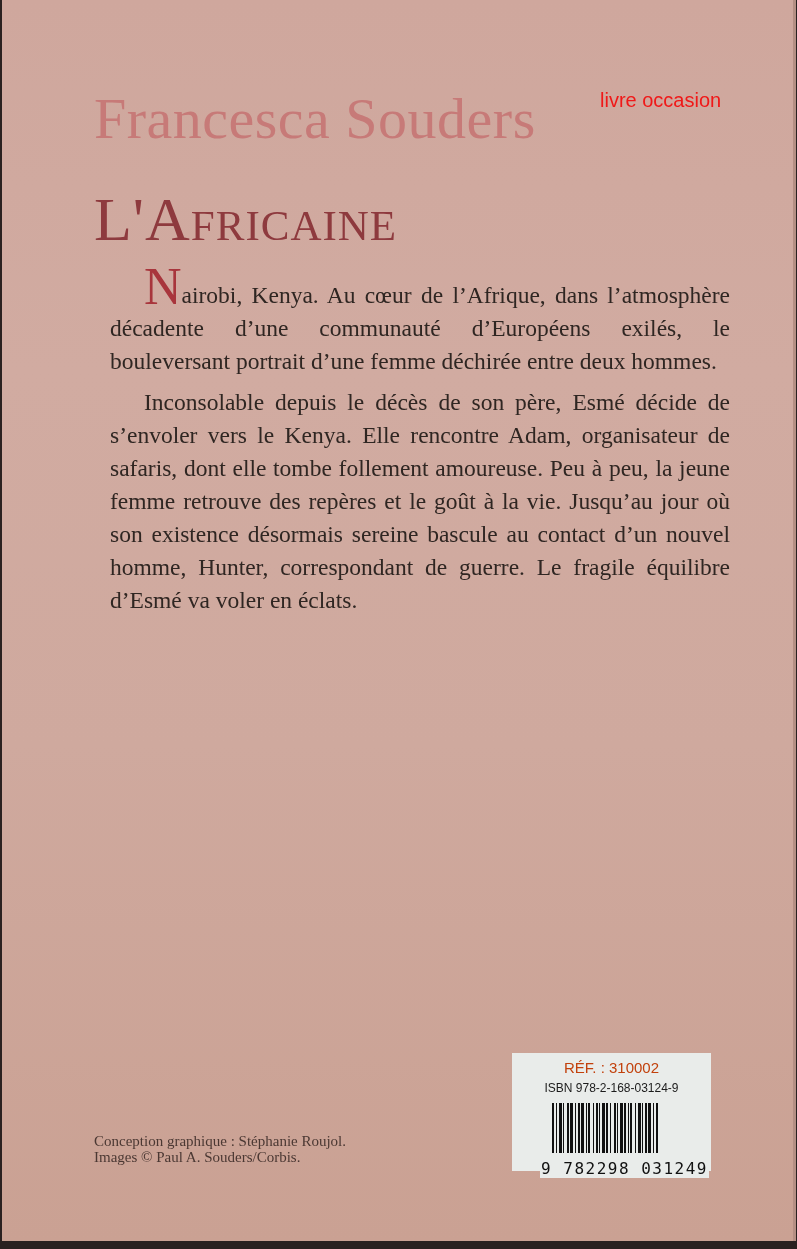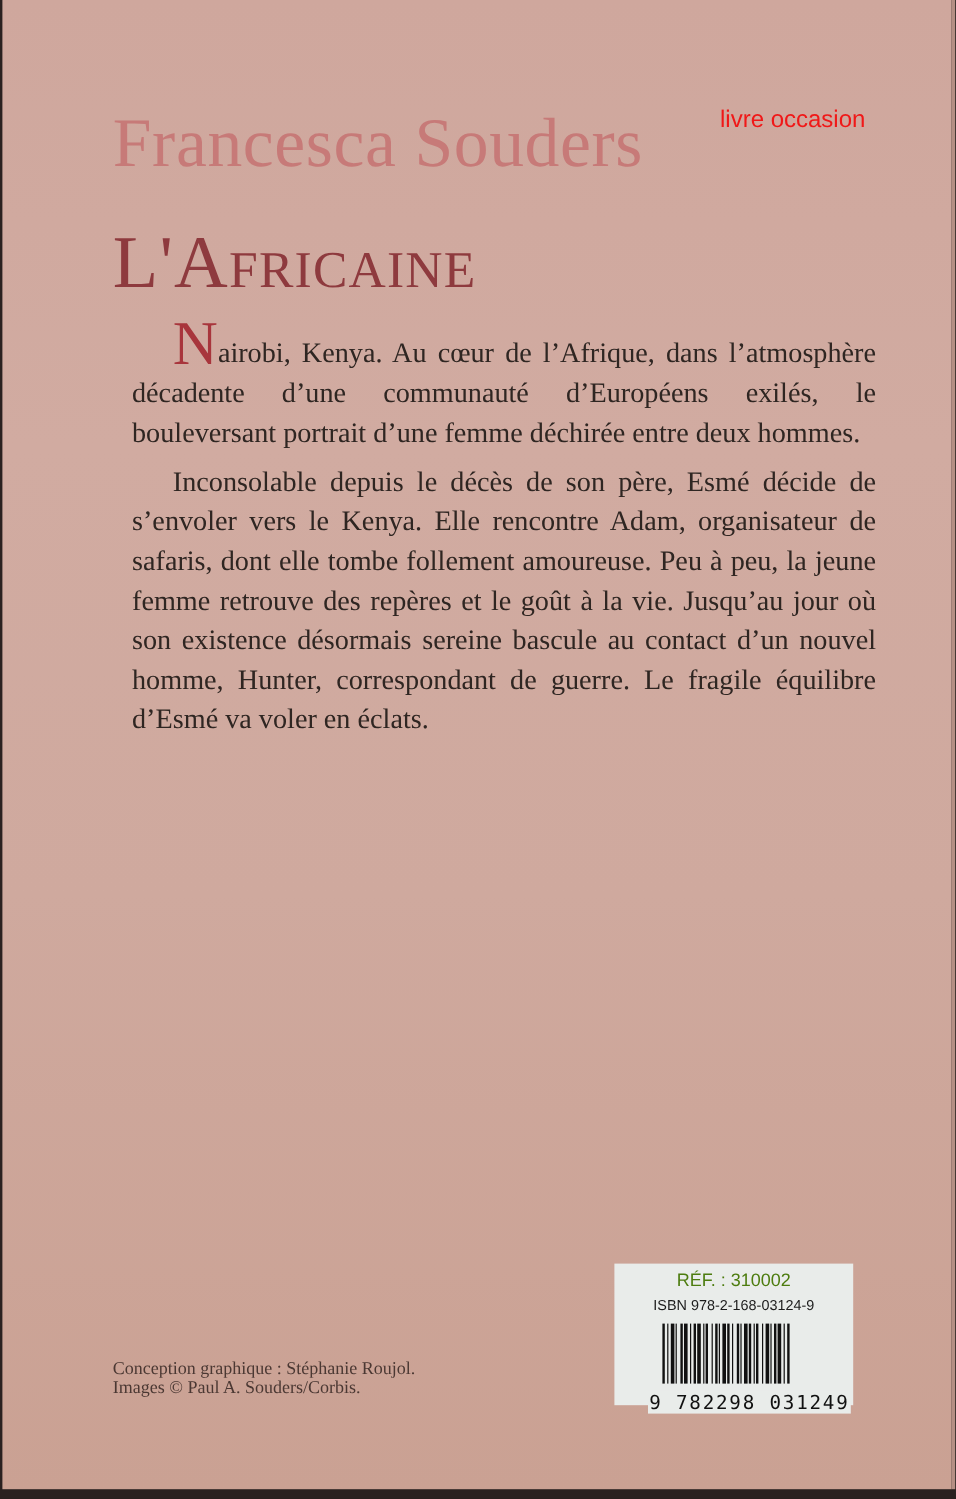--- a/index.html
+++ b/index.html
@@ -54,21 +54,21 @@
     font-family: "Liberation Serif", serif;
     font-size: 15px; line-height: 16px; color: #4b3833;
   }
   .credits div { white-space: nowrap; }
   .barcode-box {
     position: absolute; left: 510px; top: 1053px; width: 199px; height: 118px;
     background: #e9ecea;
   }
   .ref {
     position: absolute; left: 0; right: 0; top: 6px; text-align: center;
-    font-family: "Liberation Sans", sans-serif; font-size: 15px; color: #4d7c0f;
+    font-family: "Liberation Sans", sans-serif; font-size: 15px; color: #c2410c;
   }
   .isbn {
     position: absolute; left: 0; right: 0; top: 28px; text-align: center;
     font-family: "Liberation Sans", sans-serif; font-size: 12px; color: #1c1c1c;
   }
   .bars {
     position: absolute; left: 40px; top: 50px; width: 160px; height: 50px;
     display: flex; align-items: stretch;
   }
   .bars span { display: block; height: 100%; background: #111; }

